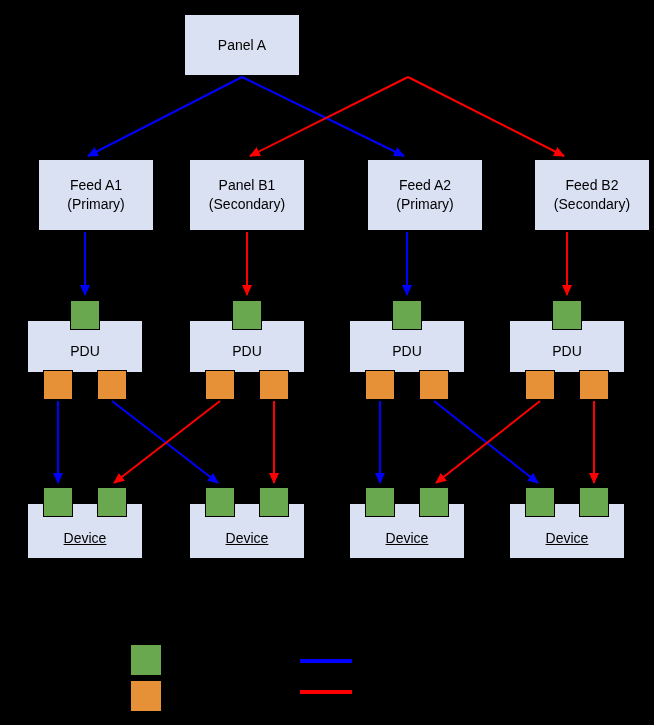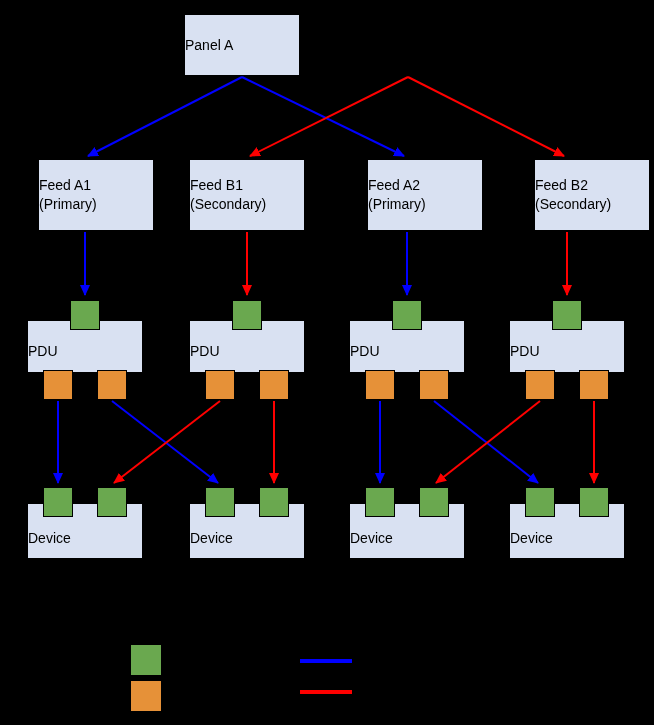--- a/index.html
+++ b/index.html
@@ -18,29 +18,29 @@
   .b { stroke: #0000ff; stroke-width: 2; }
   .r { stroke: #ff0000; stroke-width: 2; }
   .legend-line-b { stroke: #0000ff; stroke-width: 4; }
   .legend-line-r { stroke: #ff0000; stroke-width: 4; }
   .box {
     position: absolute;
     width: 116px;
     background: #d9e1f2;
     border: 1px solid #000;
     display: flex; flex-direction: column;
-    align-items: flex-start; justify-content: center;
+    align-items: center; justify-content: center;
     text-align: center;
     color: #000; font-size: 14px; line-height: 1.35;
     z-index: 2;
   }
   .panel { height: 62px; }
   .feed  { height: 72px; }
   .pdu   { height: 53px; padding-top: 10px; }
-  .device{ height: 56px; padding-top: 14px; }
+  .device{ height: 56px; padding-top: 14px; text-decoration: underline; }
   .sq {
     position: absolute; width: 30px; height: 30px;
     border: 1px solid #000; z-index: 3;
   }
   .sq.green  { background: #6aa84f; }
   .sq.orange { background: #e69138; }
   .legend-sq {
     position: absolute; width: 32px; height: 32px;
     border: 1px solid #000; z-index: 2;
   }
@@ -86,21 +86,21 @@
 
   <div class="box panel" style="left:184px;top:14px">
     <span>Panel A</span>
   </div>
 
   <div class="box feed" style="left:38px;top:159px">
     <span>Feed A1</span>
     <span>(Primary)</span>
   </div>
   <div class="box feed" style="left:189px;top:159px">
-    <span>Feed B1</span>
+    <span>Panel B1</span>
     <span>(Secondary)</span>
   </div>
   <div class="box feed" style="left:367px;top:159px">
     <span>Feed A2</span>
     <span>(Primary)</span>
   </div>
   <div class="box feed" style="left:534px;top:159px">
     <span>Feed B2</span>
     <span>(Secondary)</span>
   </div>

